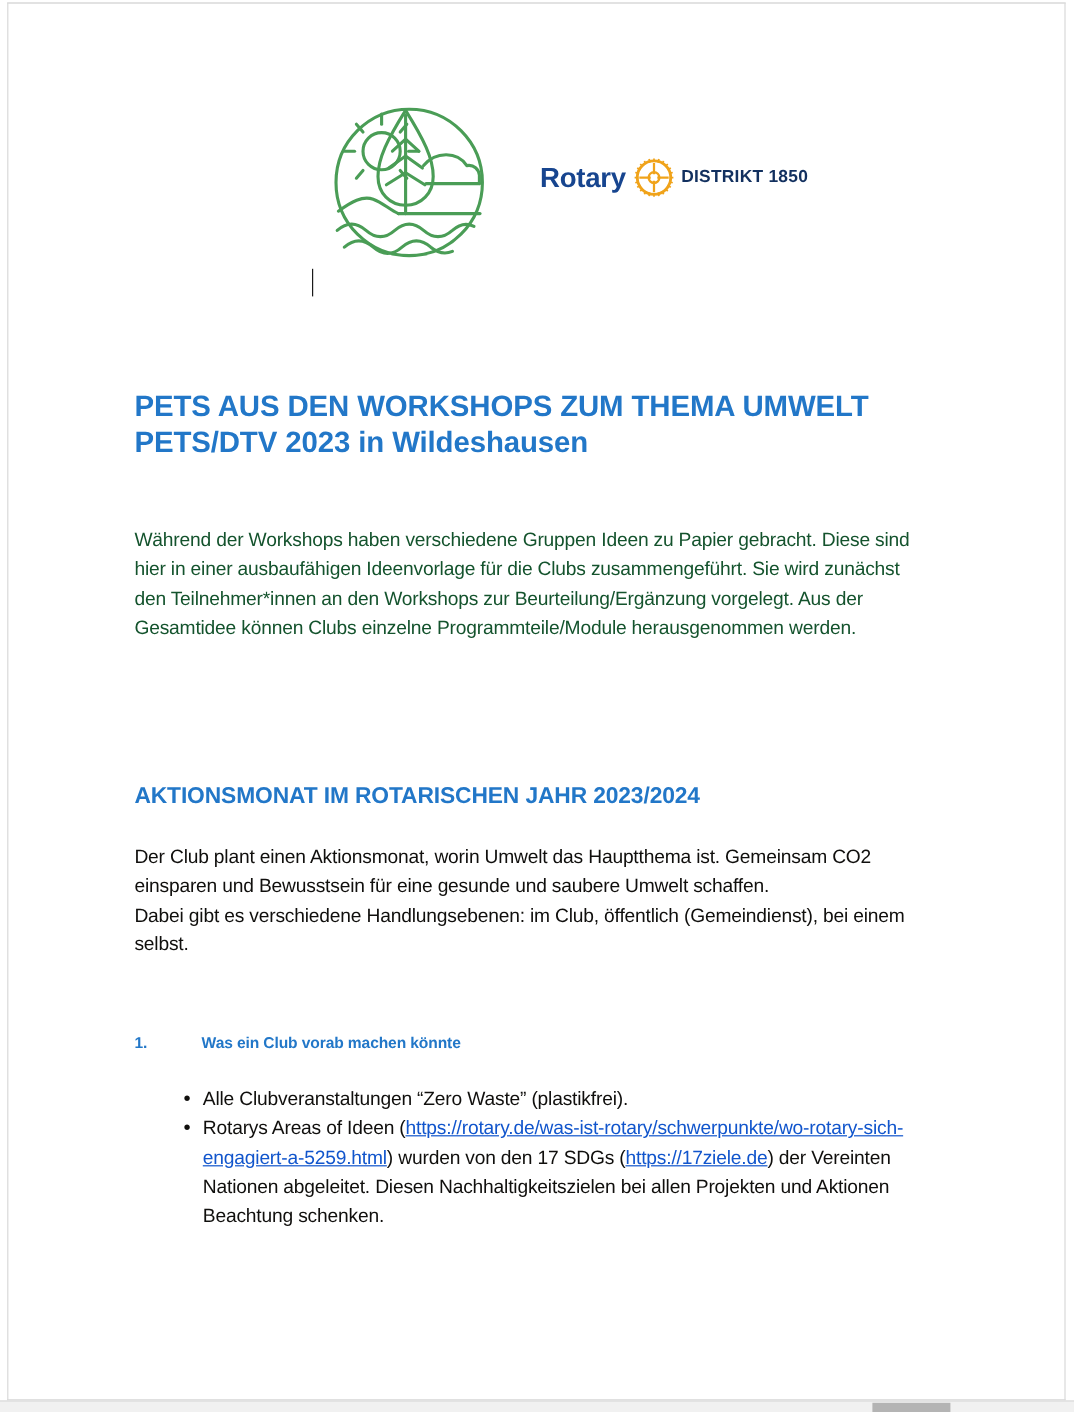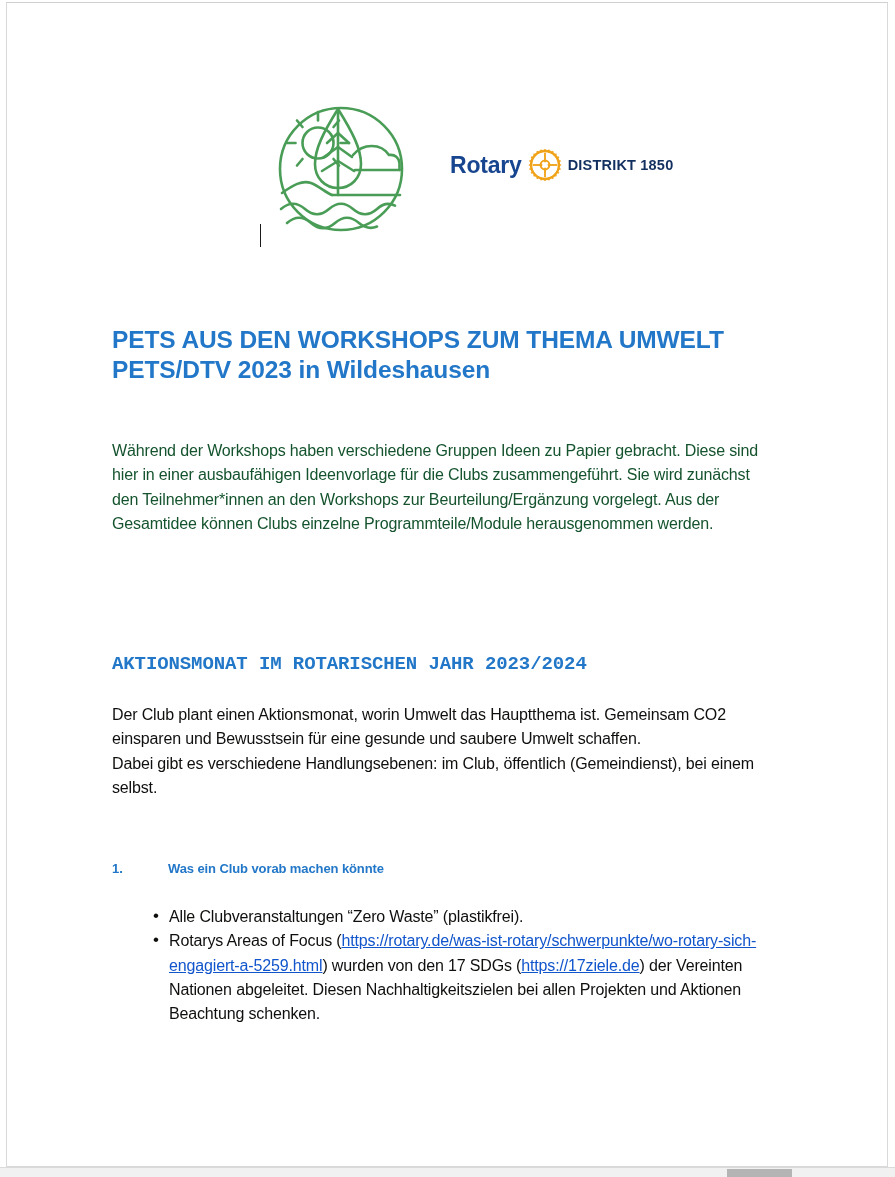--- a/index.html
+++ b/index.html
@@ -60,21 +60,21 @@
     left: 0;
     top: 0;
     width: 882px;
     height: 1165px;
   }
 
   
   .logo-row {
     position: absolute;
     left: 0;
-    top: 96px;
+    top: 79px;
     width: 882px;
     height: 140px;
   }
   .env-logo {
     position: absolute;
     left: 264px;
     top: 0px;
     width: 140px;
     height: 140px;
   }
@@ -155,21 +155,21 @@
     line-height: 24.3px;
     letter-spacing: -0.15px;
   }
 
   h2.section-title {
     margin: 0;
     position: absolute;
     top: 649px;
     left: 0;
     width: 690px;
-    font-family: Liberation Mono, monospace;
+    font-family: Liberation Sans, sans-serif;
     font-size: 19px;
     font-weight: bold;
     color: #2277c8;
     line-height: 24px;
     letter-spacing: -0.1px;
   }
 
   p.section-body {
     margin: 0;
     position: absolute;
@@ -337,21 +337,21 @@
         <p class="intro">Während der Workshops haben verschiedene Gruppen Ideen zu Papier gebracht. Diese sind hier in einer ausbaufähigen Ideenvorlage für die Clubs zusammengeführt. Sie wird zunächst den Teilnehmer*innen an den Workshops zur Beurteilung/Ergänzung vorgelegt. Aus der Gesamtidee können Clubs einzelne Programmteile/Module herausgenommen werden.</p>
 
         <h2 class="section-title">AKTIONSMONAT IM ROTARISCHEN JAHR 2023/2024</h2>
 
         <p class="section-body"><span>Der Club plant einen Aktionsmonat, worin Umwelt das Hauptthema ist. Gemeinsam CO2 einsparen und Bewusstsein für eine gesunde und saubere Umwelt schaffen.</span><br><span>Dabei gibt es verschiedene Handlungsebenen: im Club, öffentlich (Gemeindienst), bei einem selbst.</span></p>
 
         <div class="numbered-heading"><span class="num">1.</span><span>Was ein Club vorab machen könnte</span></div>
 
         <ul class="bullets">
             <li><span>Alle Clubveranstaltungen “Zero Waste” (plastikfrei).</span></li>
-            <li><span>Rotarys Areas of Focus (</span><a class="doclink" href="#">https://rotary.de/was-ist-rotary/schwerpunkte/wo-rotary-sich-engagiert-a-5259.html</a><span>) wurden von den 17 SDGs (</span><a class="doclink" href="#">https://17ziele.de</a><span>) der Vereinten Nationen abgeleitet. Diesen Nachhaltigkeitszielen bei allen Projekten und Aktionen Beachtung schenken.</span></li>
+            <li><span>Rotarys Areas of Ideen (</span><a class="doclink" href="#">https://rotary.de/was-ist-rotary/schwerpunkte/wo-rotary-sich-engagiert-a-5259.html</a><span>) wurden von den 17 SDGs (</span><a class="doclink" href="#">https://17ziele.de</a><span>) der Vereinten Nationen abgeleitet. Diesen Nachhaltigkeitszielen bei allen Projekten und Aktionen Beachtung schenken.</span></li>
           </ul>
 
       </div>
     </div>
   </div>
 
   <div class="hscrollbar-track">
     <div class="hscrollbar-thumb"></div>
   </div>
 

